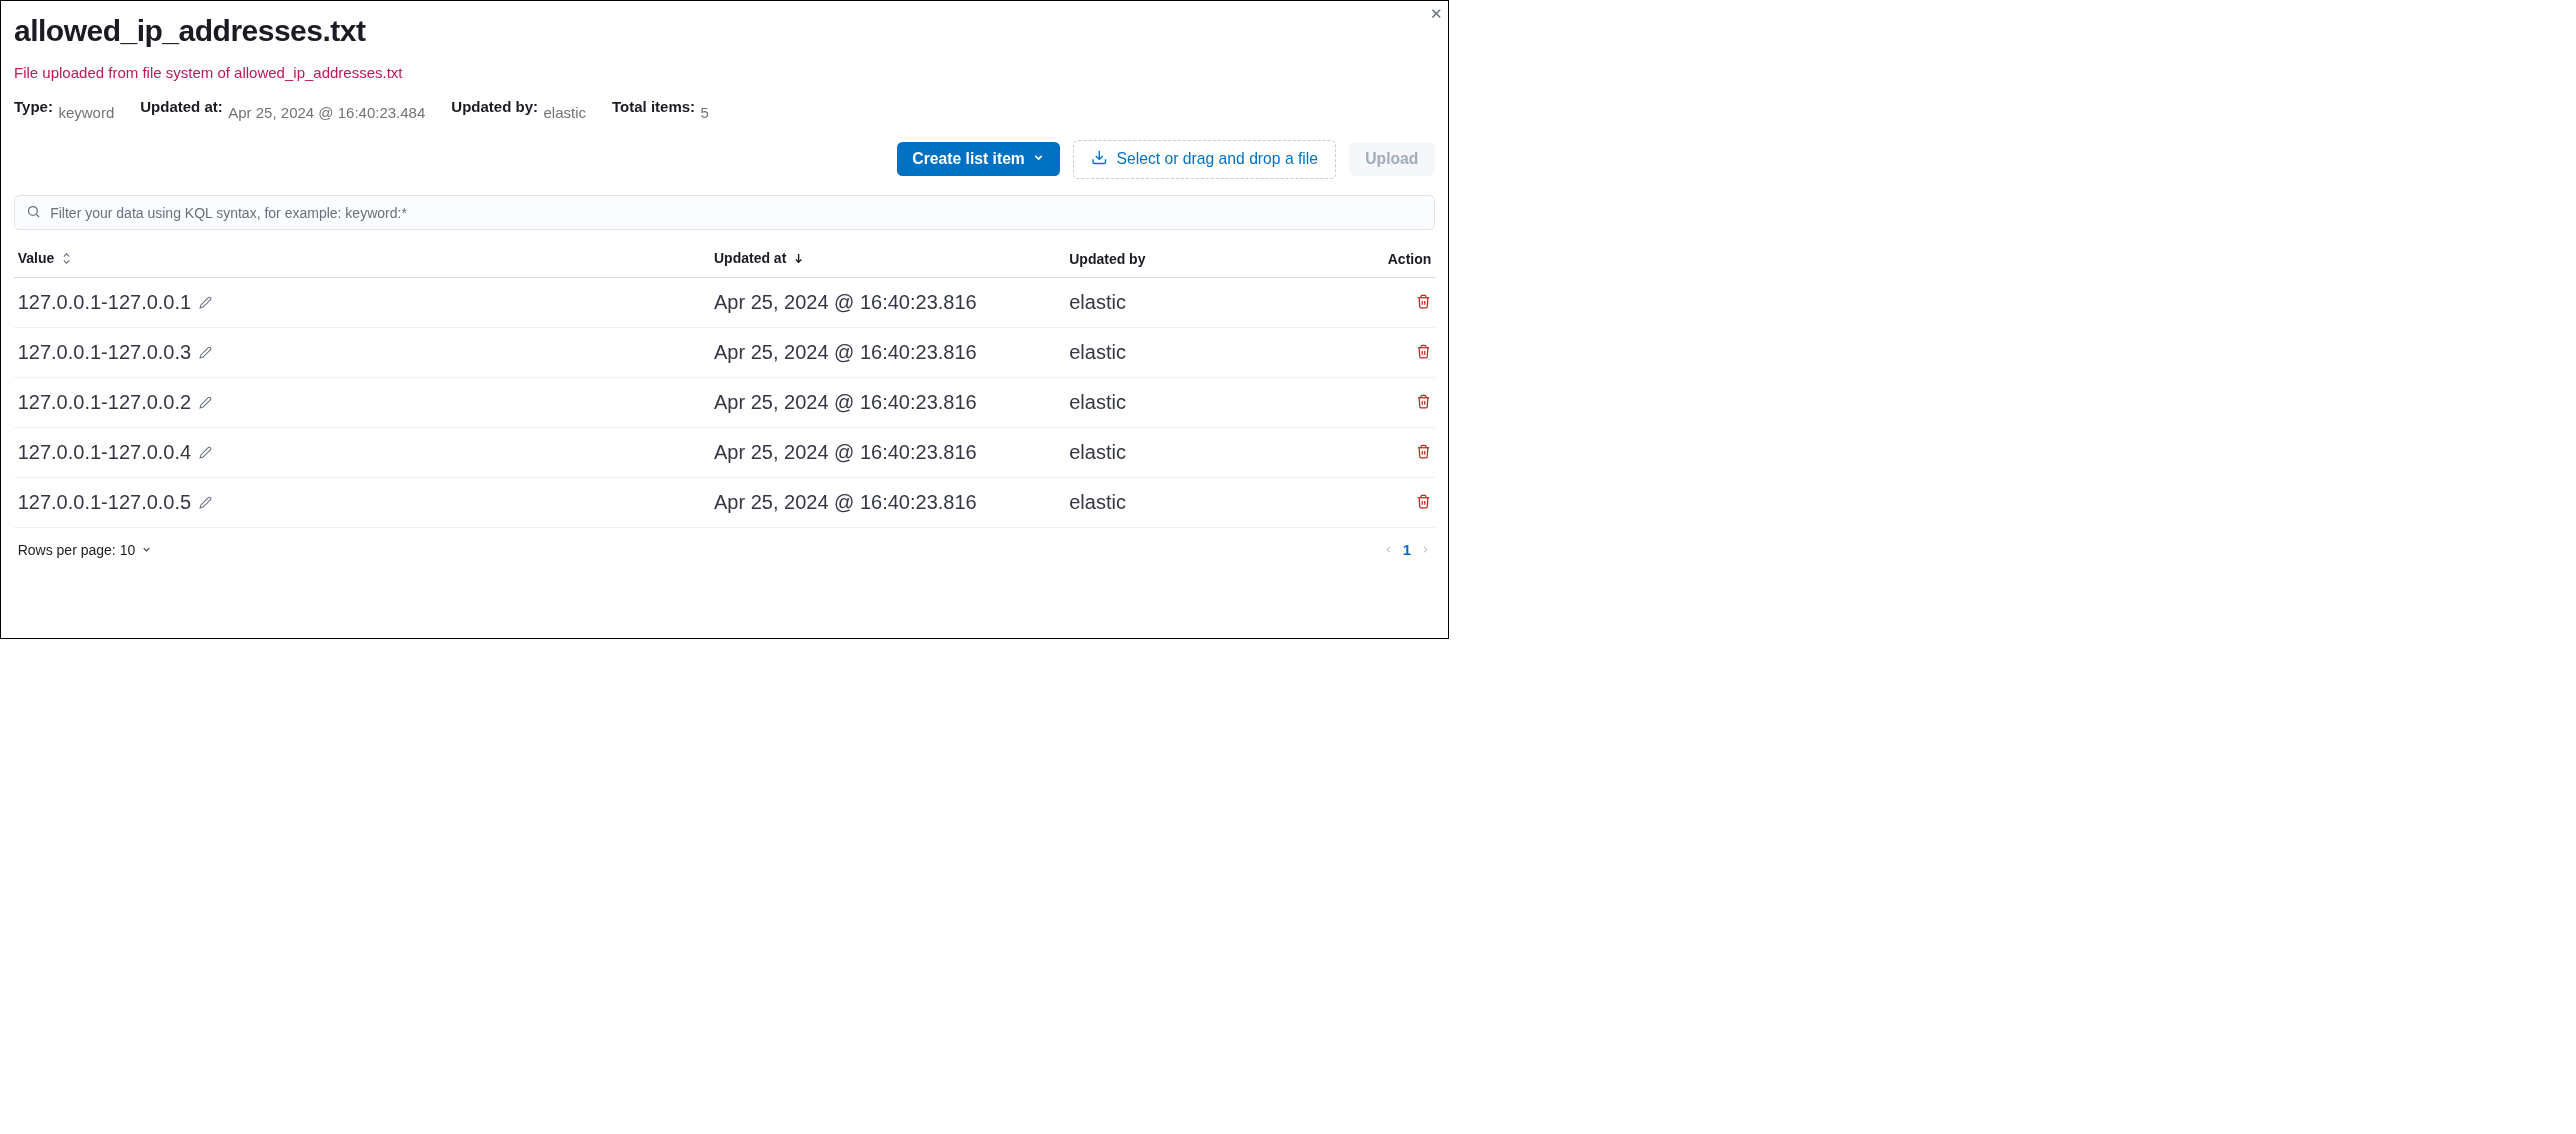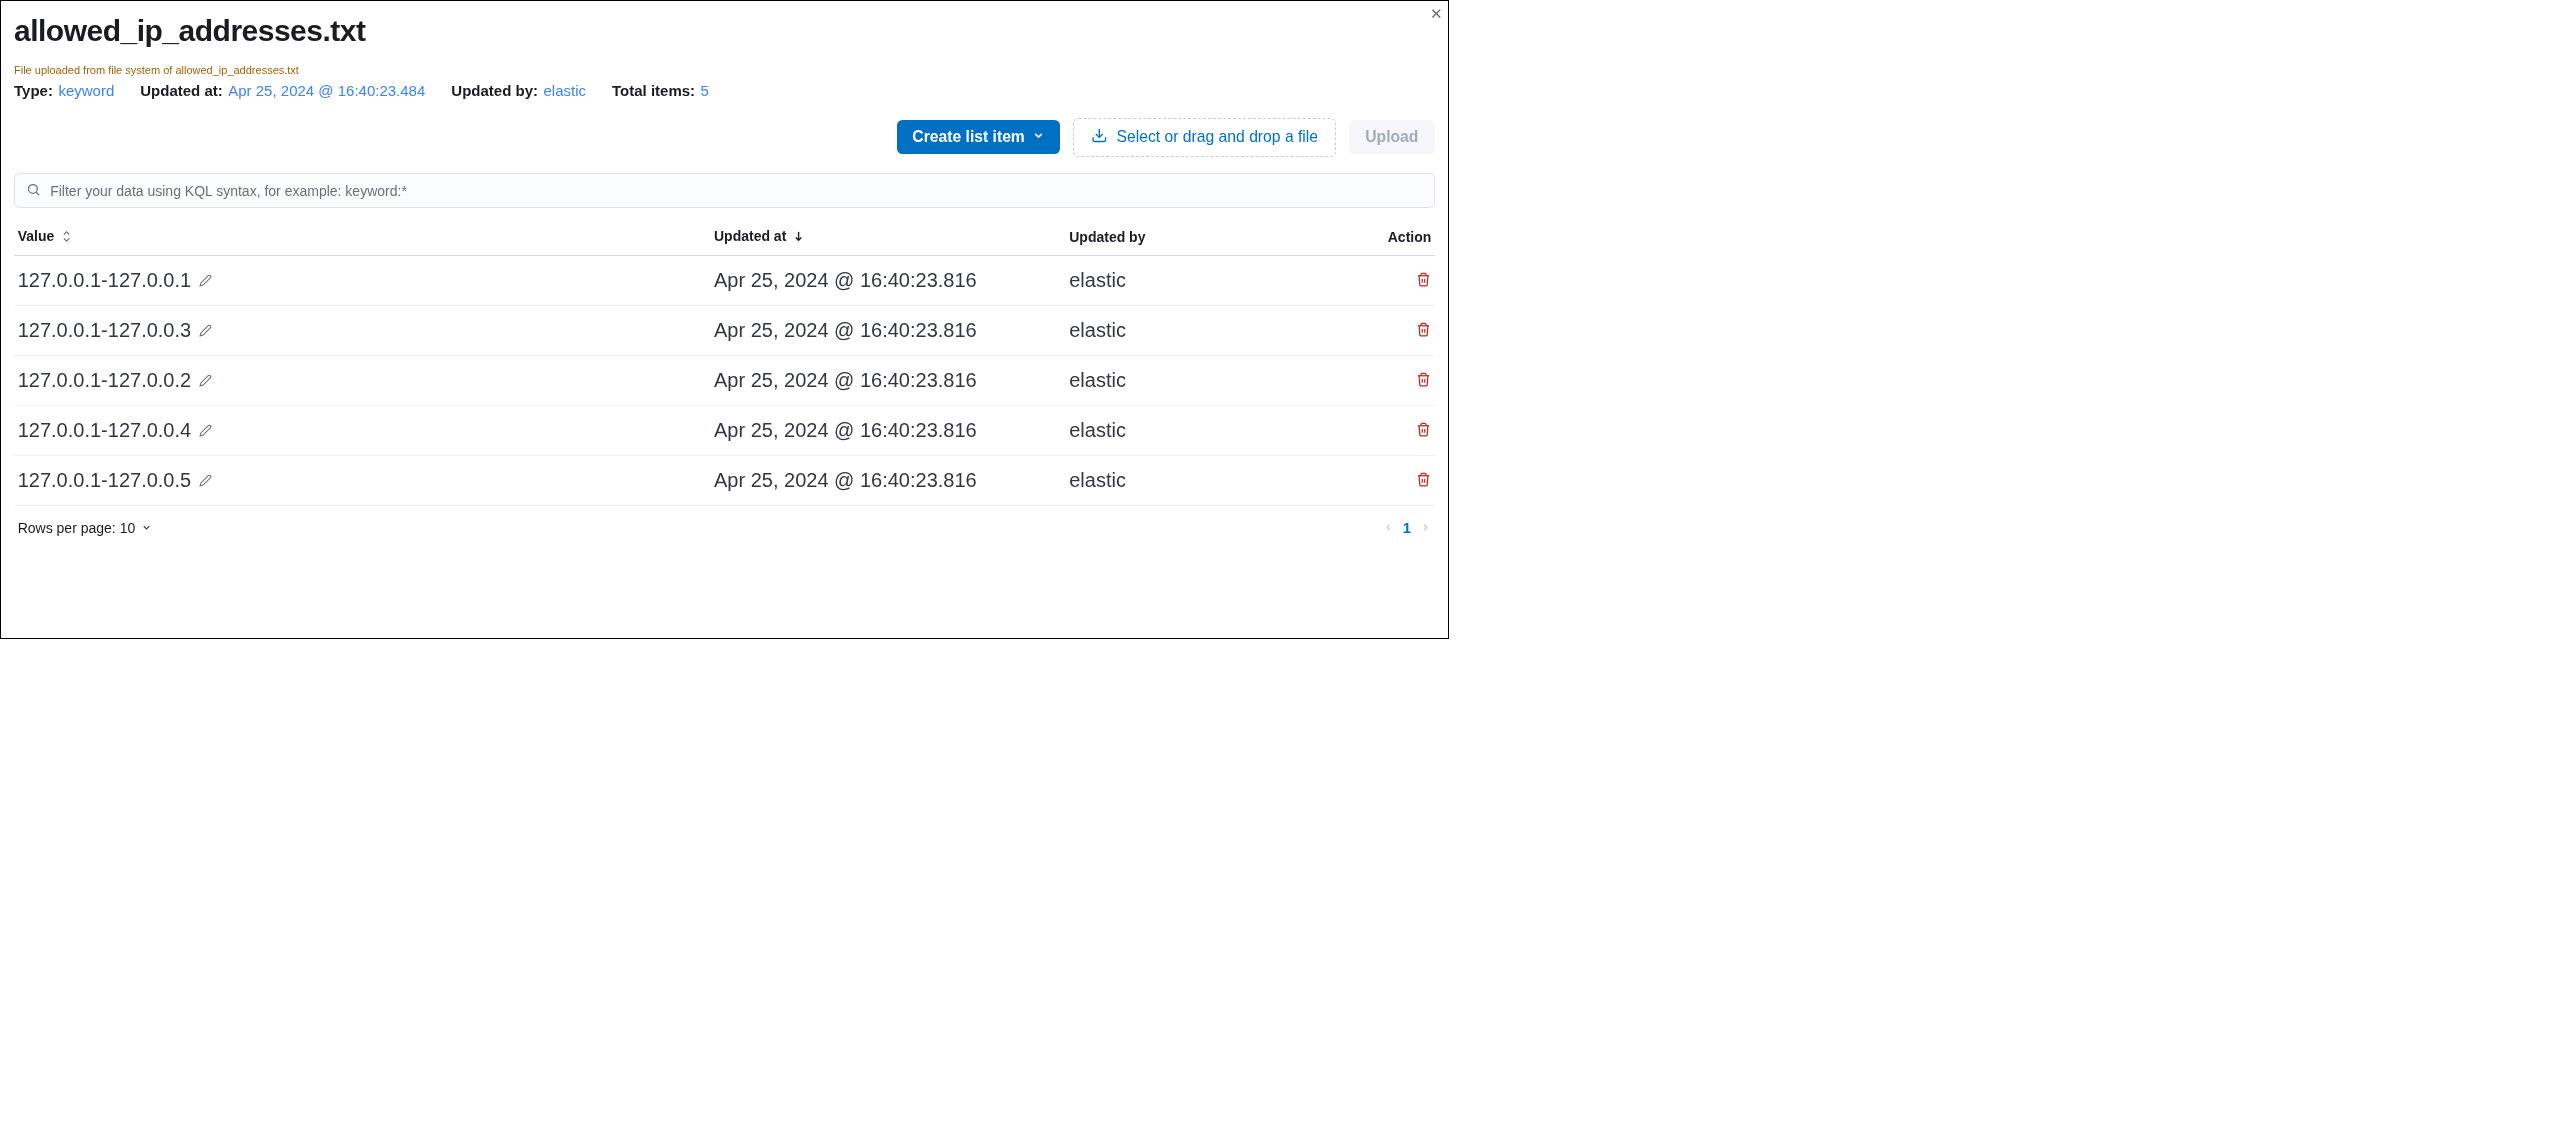--- a/index.html
+++ b/index.html
@@ -1,24 +1,24 @@
 <!DOCTYPE html>
 <html style="font-size:15px"><head>
 <meta charset="utf-8">
 <style>
 * { box-sizing: border-box; margin: 0; padding: 0; }
 body { font-family: -apple-system, BlinkMacSystemFont, "Segoe UI", Helvetica, Arial, sans-serif; background: #fff; color: #1a1c21; width: 1449px; height: 639px; position: relative; border: 1.8px solid #000; }
 .close-btn { position: absolute; top: 3.7px; right: 5.5px; cursor: pointer; font-size: 15px; color: #69707d; }
 .container { padding: 13px 13px 0 13px; }
 .title { font-size: 30px; font-weight: 700; letter-spacing: -0.5px; margin-bottom: 16px; }
-.subtitle { font-size: 11px; color: #a16207; margin-bottom: 6px; }
+.subtitle { font-size: 15px; color: #be185d; margin-bottom: 17px; }
 .meta-row { display: flex; gap: 26px; font-size: 15px; margin-bottom: 18.5px; }
 .meta-item { display: flex; gap: 5.5px; }
 .meta-label { font-weight: 700; }
-.meta-value { font-weight: 400; color: #3b82f6; }
+.meta-value { font-weight: 400; color: #737373; margin-top: 6px; }
 .actions-row { display: flex; gap: 13px; justify-content: flex-end; align-items: center; margin-bottom: 16.6px; }
 .btn-primary { background: #0071c2; color: #fff; border: none; border-radius: 5.5px; padding: 8.3px 15px; font-size: 15.7px; font-weight: 600; display: flex; align-items: center; gap: 7.4px; cursor: pointer; }
 .btn-primary svg { width: 13px; height: 13px; }
 .file-drop { border: 1.4px dashed #c9cbcd; border-radius: 5.5px; padding: 8.3px 16.6px; display: flex; align-items: center; gap: 9.2px; cursor: pointer; color: #0071c2; font-size: 15.7px; font-weight: 500; }
 .file-drop svg { width: 16.6px; height: 16.6px; stroke: #0071c2; }
 .btn-upload { background: #f5f7fa; color: #a2abba; border: none; border-radius: 5.5px; padding: 8.3px 16.6px; font-size: 15.7px; font-weight: 600; cursor: not-allowed; }
 .search-wrap { border: 0.9px solid #e0e2e7; background: #fbfcfd; border-radius: 5.5px; display: flex; align-items: center; padding: 7.4px 11px; gap: 9.2px; margin-bottom: 13px; }
 .search-wrap svg { width: 15px; height: 15px; stroke: #69707d; fill: none; }
 .search-input { border: none; background: transparent; outline: none; font-size: 14px; flex: 1; color: #343741; }
 .search-input::placeholder { color: #69707d; }

